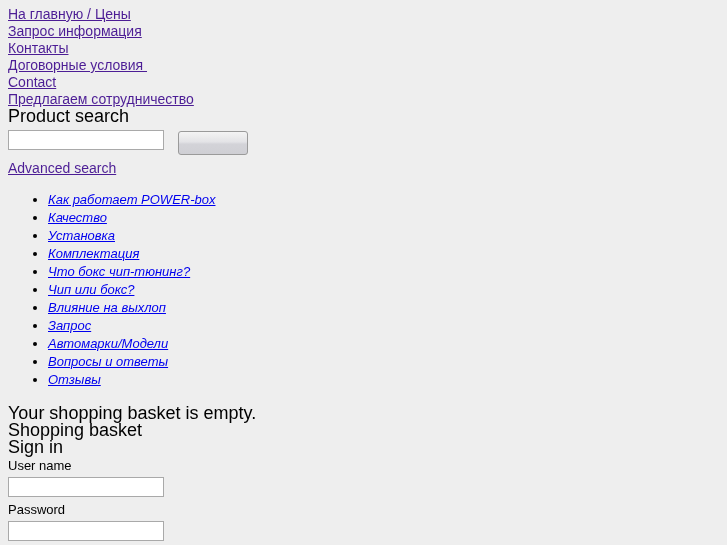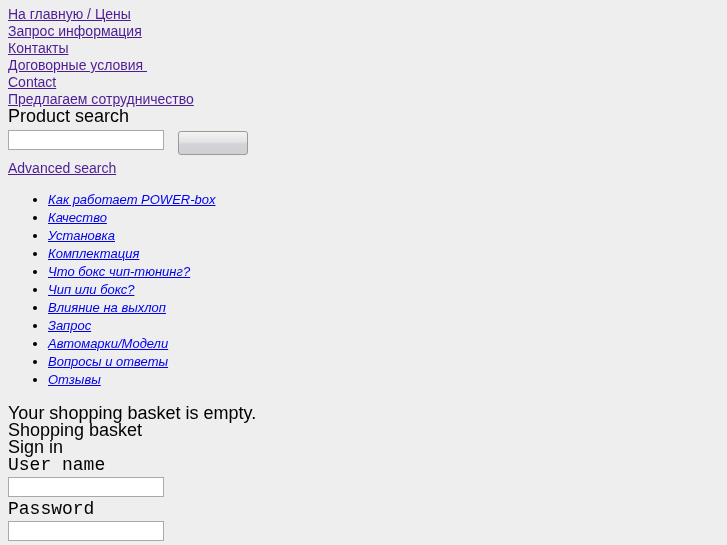--- a/index.html
+++ b/index.html
@@ -81,24 +81,23 @@
   ul.link-menu li a {
     color: #0000ee;
     text-decoration: underline;
     font-style: italic;
     font-size: 13px;
   }
   .basket-block {
     margin-top: 16px;
   }
   .field-label {
-    font-size: 18px;
+    font-size: 13px;
     line-height: 17px;
     margin-top: 1px;
-    font-family: Liberation Mono, monospace;
   }
   .field-wrap {
     margin-top: 3px;
     margin-bottom: 4px;
   }
 </style>
 </head>
 <body>
 
 <div class="page">

